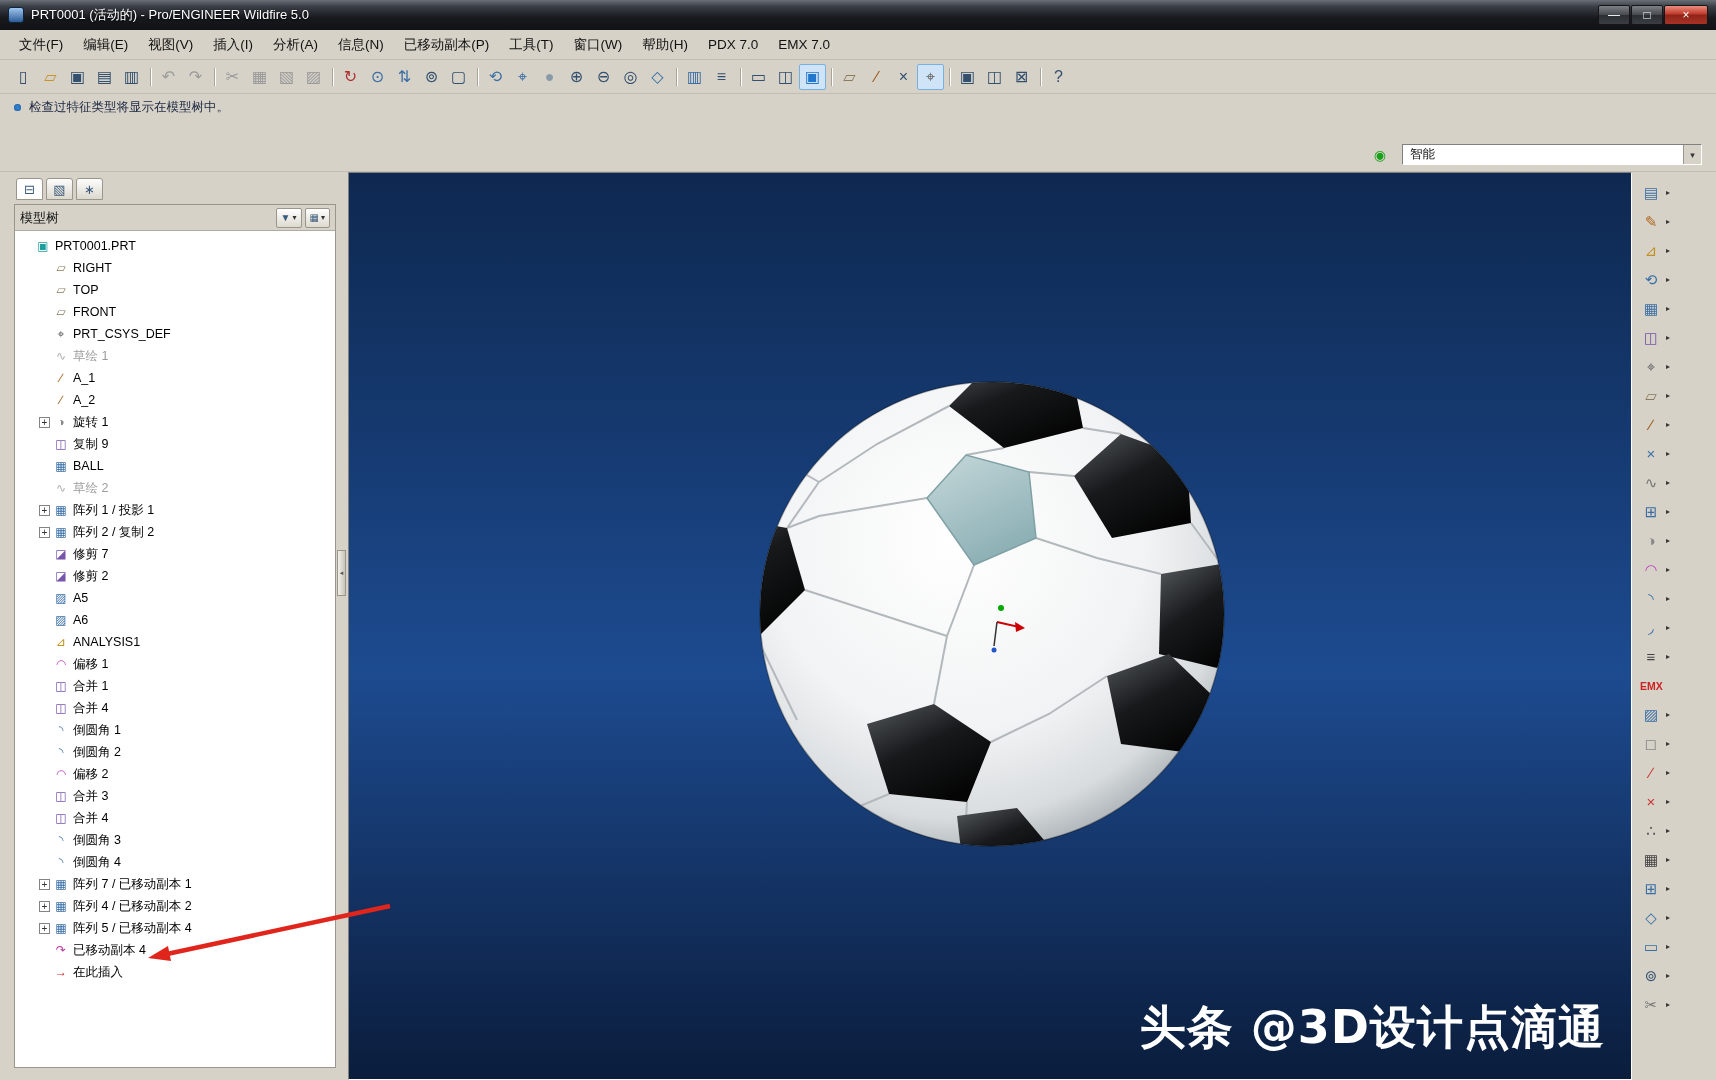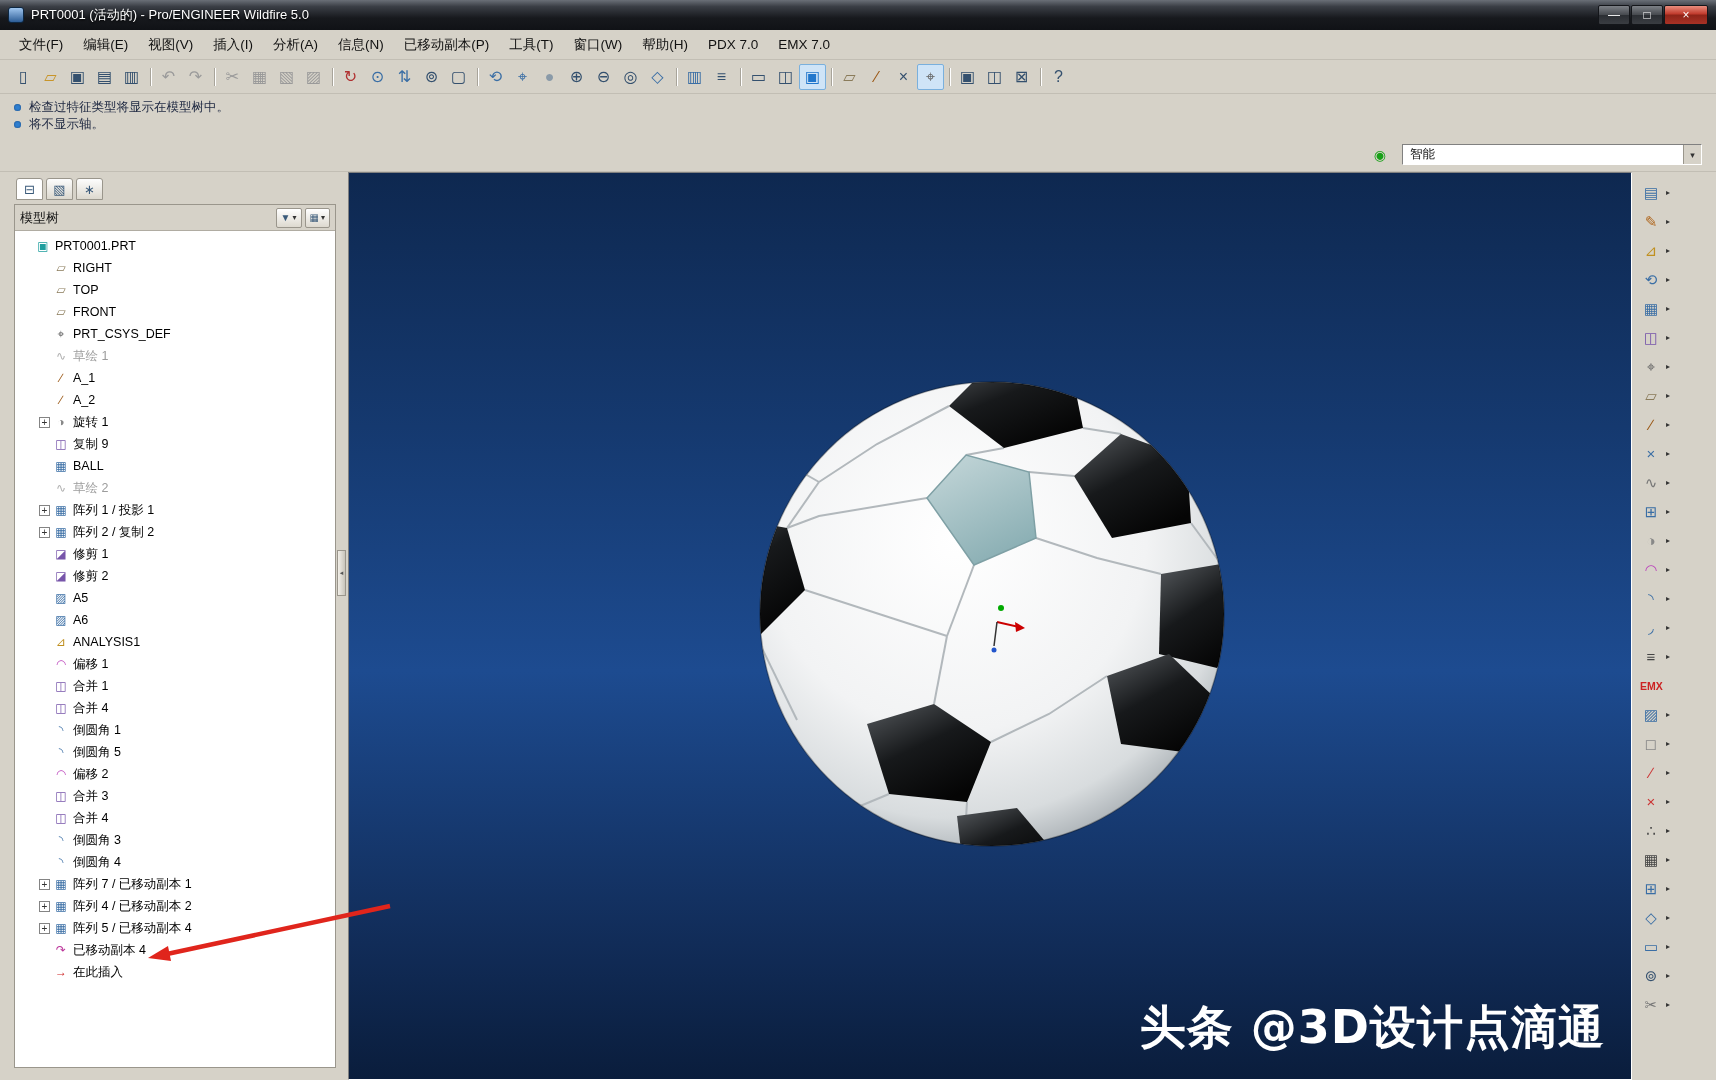--- a/index.html
+++ b/index.html
@@ -338,24 +338,20 @@
 <div class="messages">
   <div>
 
       <div class="msg-line">
         <span class="msg-bullet"></span>
         <span>检查过特征类型将显示在模型树中。</span>
       </div>
 
 
 
-      <div class="msg-line">
-        <span class="msg-bullet"></span>
-        <span>将不显示轴。</span>
-      </div>
     </div>
   <div class="regen-icon">◉</div>
   <div class="filter-box">
     <span>智能</span>
     <span class="dd-arrow">▾</span>
   </div>
 </div>
 
 <div class="main">
 
@@ -487,21 +483,21 @@
             <span style="flex: 0 0 auto; width: 24px;"></span>
             <span class="expand" style="visibility: visible;">+</span>
             <span class="tree-icon" style="color: rgb(58, 110, 165);">▦</span>
             <span class="tree-label">阵列 2 / 复制 2</span>
           </div>
 
           <div class="tree-row">
             <span style="flex: 0 0 auto; width: 24px;"></span>
             <span class="expand" style="visibility: hidden;">+</span>
             <span class="tree-icon" style="color: rgb(119, 85, 170);">◪</span>
-            <span class="tree-label">修剪 1</span>
+            <span class="tree-label">修剪 7</span>
           </div>
 
           <div class="tree-row">
             <span style="flex: 0 0 auto; width: 24px;"></span>
             <span class="expand" style="visibility: hidden;">+</span>
             <span class="tree-icon" style="color: rgb(119, 85, 170);">◪</span>
             <span class="tree-label">修剪 2</span>
           </div>
 
           <div class="tree-row">
@@ -550,21 +546,21 @@
             <span style="flex: 0 0 auto; width: 24px;"></span>
             <span class="expand" style="visibility: hidden;">+</span>
             <span class="tree-icon" style="color: rgb(58, 110, 165);">◝</span>
             <span class="tree-label">倒圆角 1</span>
           </div>
 
           <div class="tree-row">
             <span style="flex: 0 0 auto; width: 24px;"></span>
             <span class="expand" style="visibility: hidden;">+</span>
             <span class="tree-icon" style="color: rgb(58, 110, 165);">◝</span>
-            <span class="tree-label">倒圆角 5</span>
+            <span class="tree-label">倒圆角 2</span>
           </div>
 
           <div class="tree-row">
             <span style="flex: 0 0 auto; width: 24px;"></span>
             <span class="expand" style="visibility: hidden;">+</span>
             <span class="tree-icon" style="color: rgb(187, 68, 187);">◠</span>
             <span class="tree-label">偏移 2</span>
           </div>
 
           <div class="tree-row">

